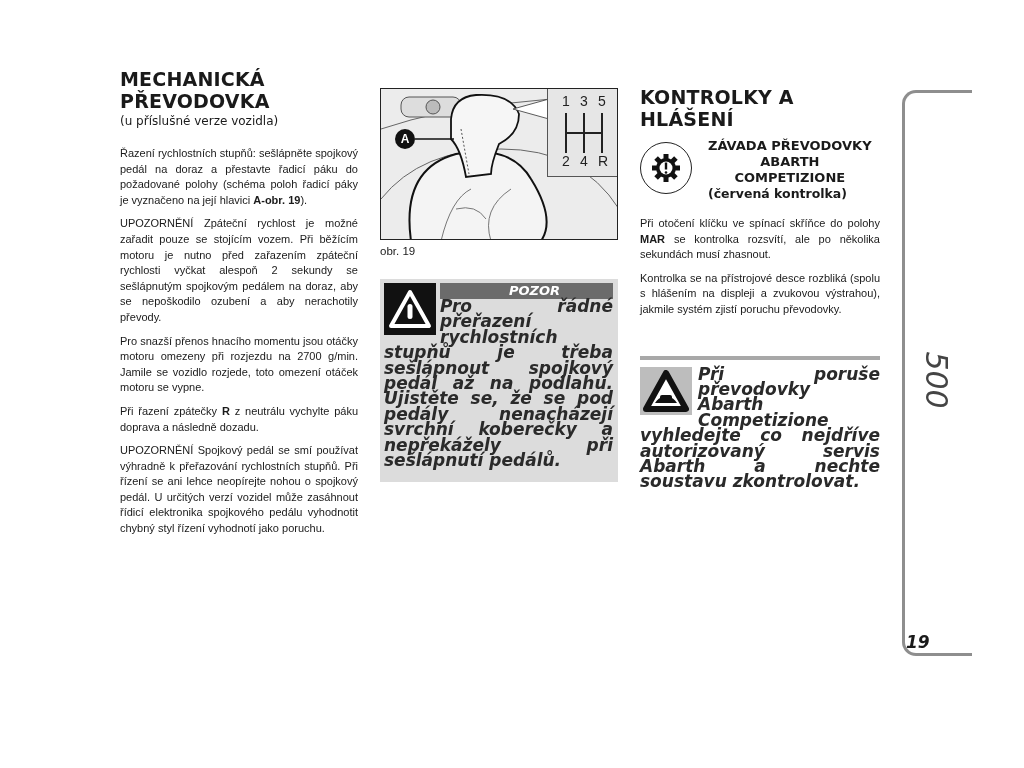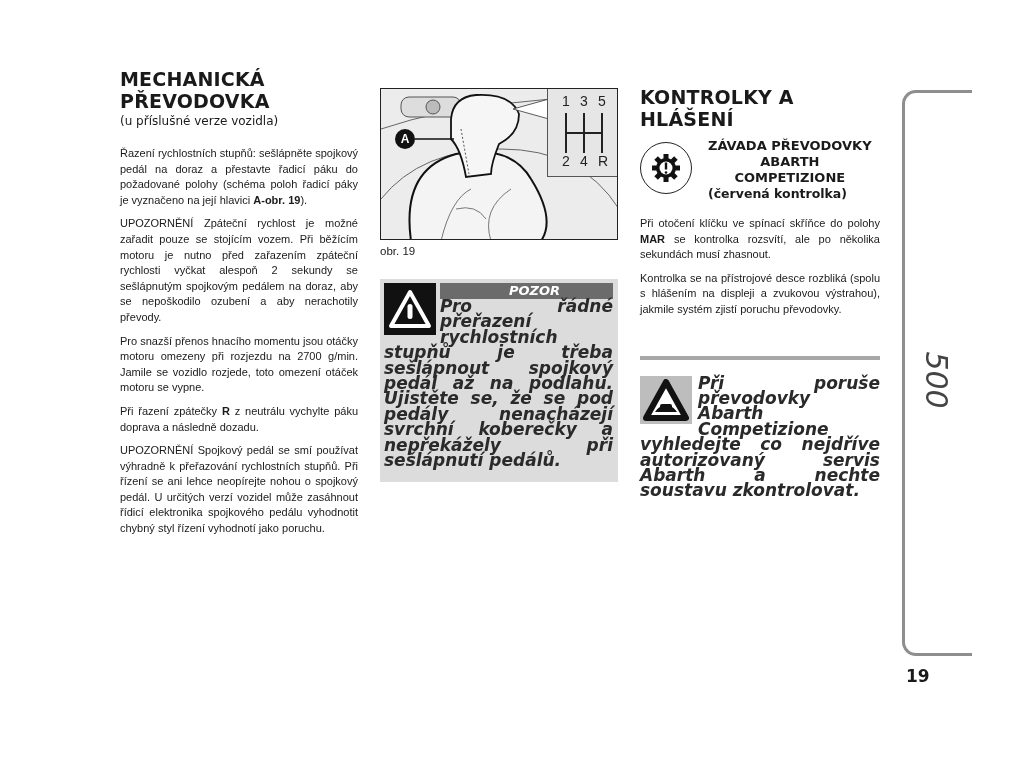--- a/index.html
+++ b/index.html
@@ -79,21 +79,21 @@
       font-family: "DejaVu Sans", sans-serif;
       font-style: italic; font-weight: bold;
       font-size: 17px; line-height: 15.4px;
       text-align: justify;
       color: #2a2a2a;
     }
 
     
     .note {
       border-top: 4px solid #a8a8a8;
-      padding-top: 16px;
+      padding-top: 7px;
     }
     #note-mid { margin-top: 38px; }
     .note-icon {
       float: left; width: 52px; height: 48px;
       background: #bdbdbd; margin: 0 6px 2px 0;
       display: flex; align-items: center; justify-content: center;
     }
 
     .sec-head {
       margin-top: 8px;
@@ -118,22 +118,22 @@
       position: absolute; left: 902px; top: 90px;
       width: 70px; height: 566px;
       border: 3px solid #8e8e8e;
       border-right: none;
       border-radius: 14px 0 0 14px;
     }
     .logo {
       position: absolute; left: 914px; top: 330px; width: 40px; height: 100px;
     }
     .page-num {
-      position: absolute; left: 906px; top: 666px;
-      font-family: "DejaVu Sans", sans-serif; font-weight: bold; font-size: 17px;
+      position: absolute; left: 906px; top: 632px;
+      font-family: "DejaVu Sans", sans-serif; font-weight: bold; font-size: 17px; font-style: italic;
     }
   </style>
 </head>
 <body>
 
 <div class="col" id="col-left">
   <h1 class="title">
     <span>MECHANICKÁ</span><br>
     <span>PŘEVODOVKA</span>
   </h1>

